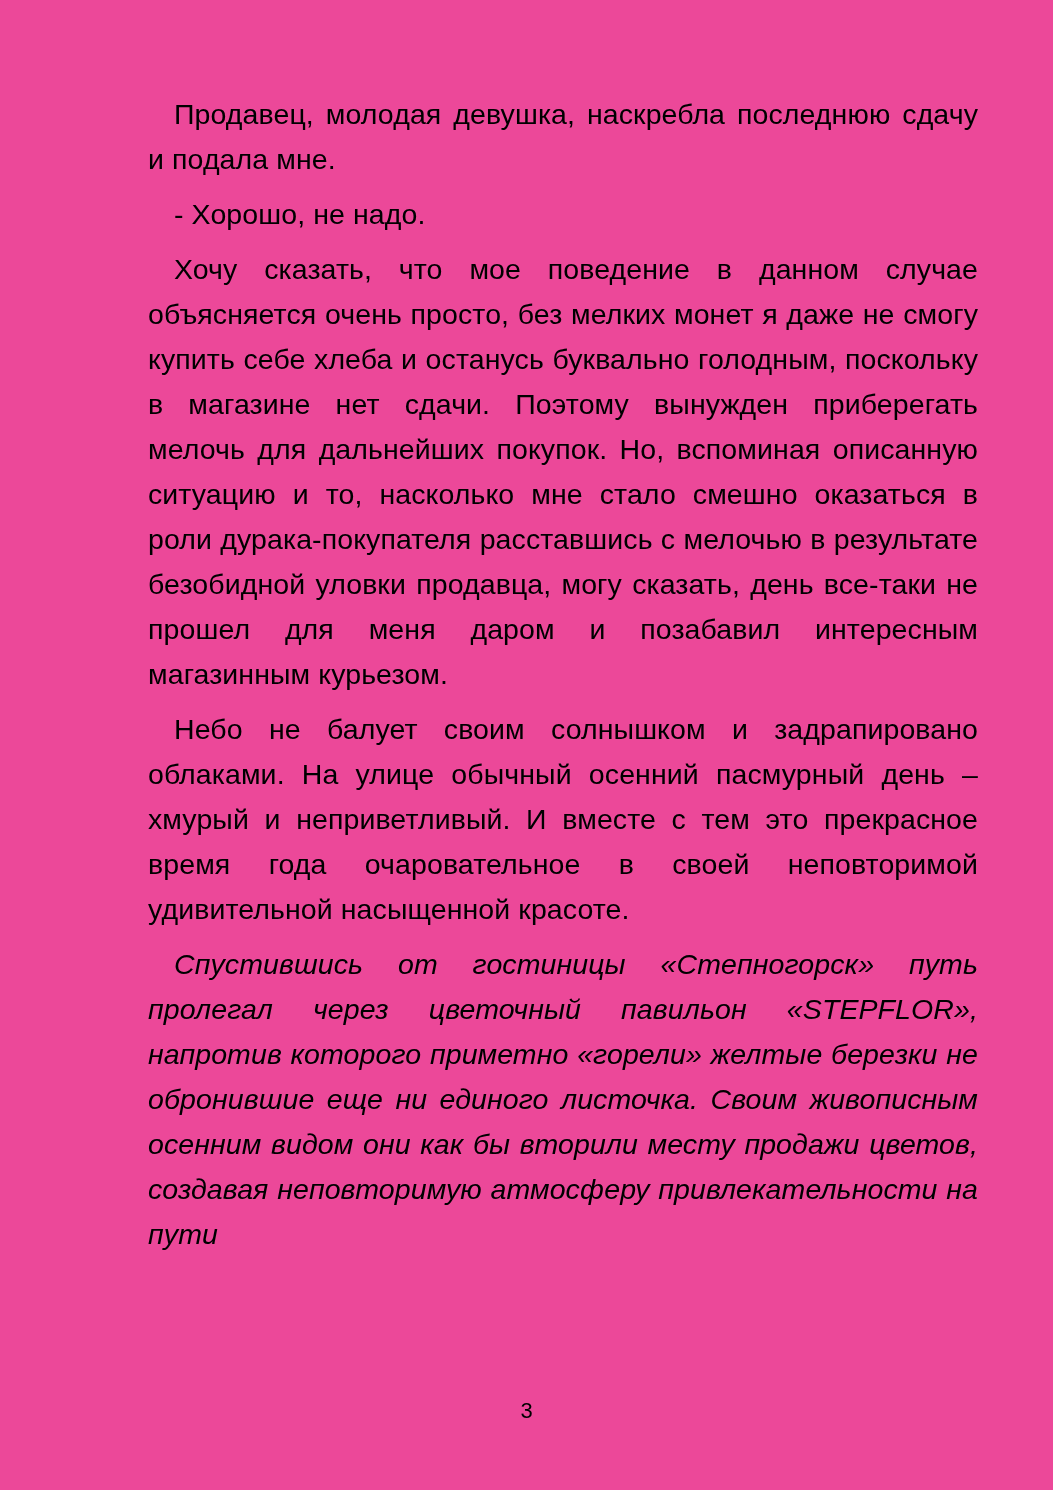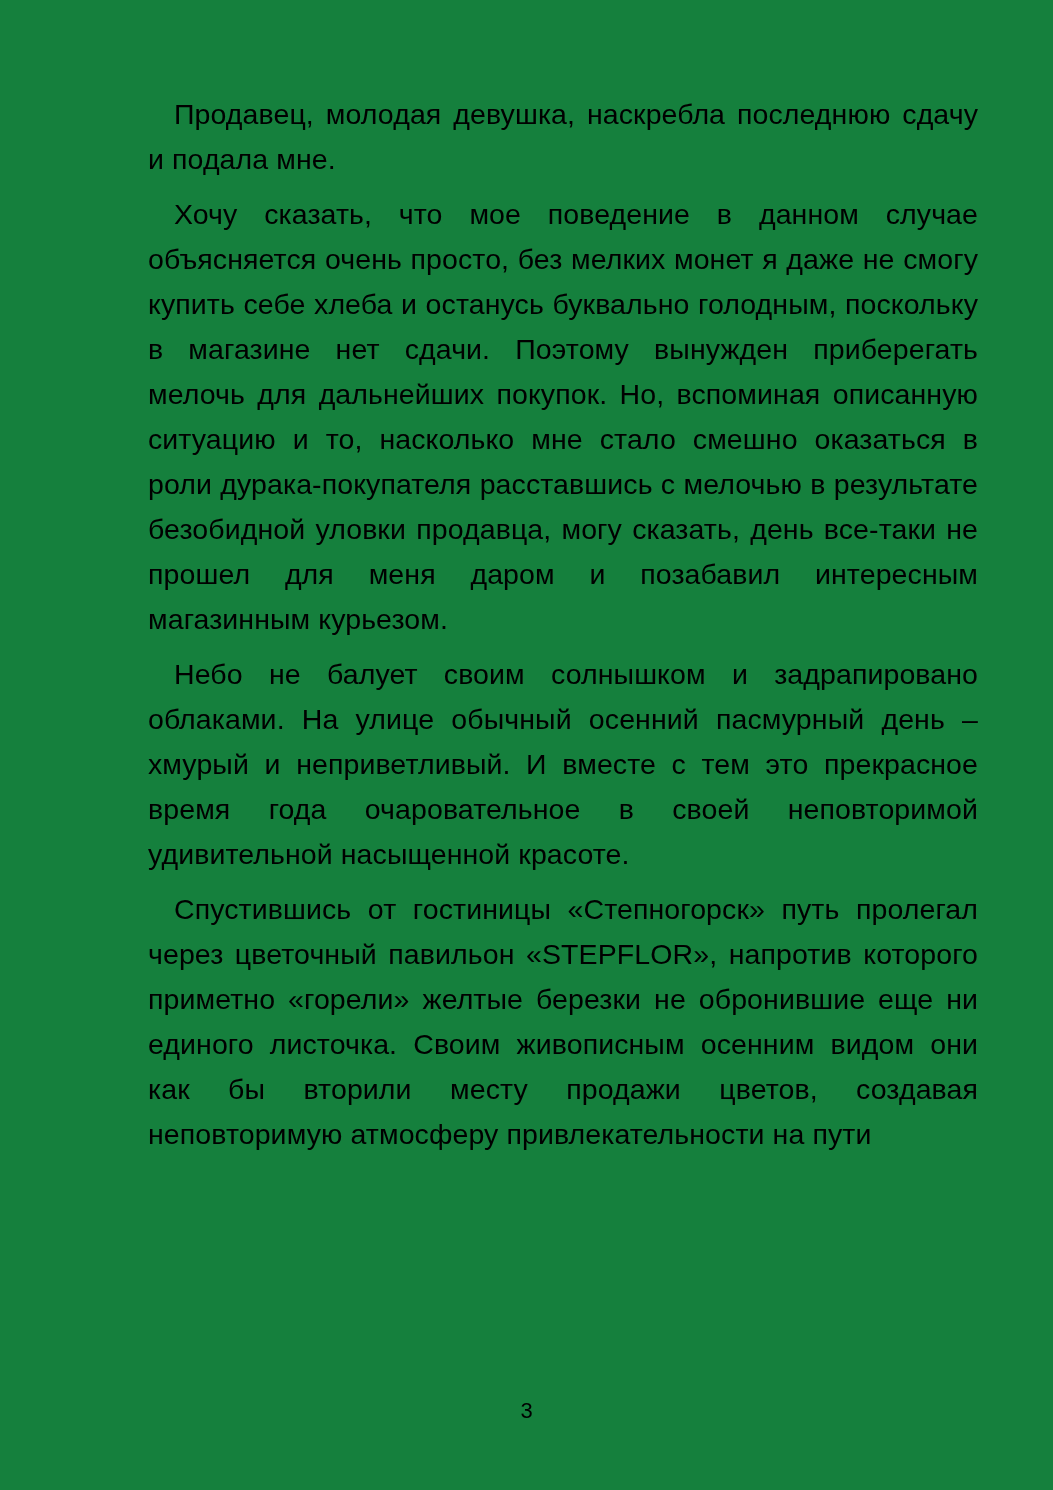--- a/index.html
+++ b/index.html
@@ -10,21 +10,21 @@
   }
   body {
     font-family: "Liberation Sans", "DejaVu Sans", sans-serif;
     color: #000000;
   }
   .page {
     position: relative;
     width: 1053px;
     height: 1490px;
     margin: 0 auto;
-    background: #15803d;
+    background: #ec4899;
     overflow: hidden;
     box-sizing: border-box;
   }
   .text-column {
     position: absolute;
     left: 148px;
     top: 92px;
     width: 830px;
   }
   .para {
@@ -34,40 +34,42 @@
     text-align: justify;
     text-justify: inter-word;
     text-indent: 26px;
     letter-spacing: 0.1px;
     word-spacing: 0px;
     hyphens: none;
     -webkit-hyphens: none;
   }
   .para:last-child {
     margin-bottom: 0;
+    font-style: italic;
   }
   
   .page-number {
     position: absolute;
     left: 0;
     right: 0;
     top: 1398px;
     text-align: center;
     font-size: 22px;
     line-height: 26px;
     color: #000000;
   }
 </style>
 </head>
 <body>
 
 <div class="page">
 
   <div class="text-column">
     <p class="para">Продавец, молодая девушка, наскребла последнюю сдачу и подала мне.</p>
+    <p class="para">- Хорошо, не надо.</p>
     <p class="para">Хочу сказать, что мое поведение в данном случае объясняется очень просто, без мелких монет я даже не смогу купить себе хлеба и останусь буквально голодным, поскольку в магазине нет сдачи. Поэтому вынужден приберегать мелочь для дальнейших покупок. Но, вспоминая описанную ситуацию и то, насколько мне стало смешно оказаться в роли дурака-покупателя расставшись с мелочью в результате безобидной уловки продавца, могу сказать, день все-таки не прошел для меня даром и позабавил интересным магазинным курьезом.</p>
     <p class="para">Небо не балует своим солнышком и задрапировано облаками. На улице обычный осенний пасмурный день – хмурый и неприветливый. И вместе с тем это прекрасное время года очаровательное в своей неповторимой удивительной насыщенной красоте.</p>
     <p class="para">Спустившись от гостиницы «Степногорск» путь пролегал через цветочный павильон «STEPFLOR», напротив которого приметно «горели» желтые березки не обронившие еще ни единого листочка. Своим живописным осенним видом они как бы вторили месту продажи цветов, создавая неповторимую атмосферу привлекательности на пути</p>
   </div>
 
   <div class="page-number">3</div>
 
 </div>
 
 </body></html>

